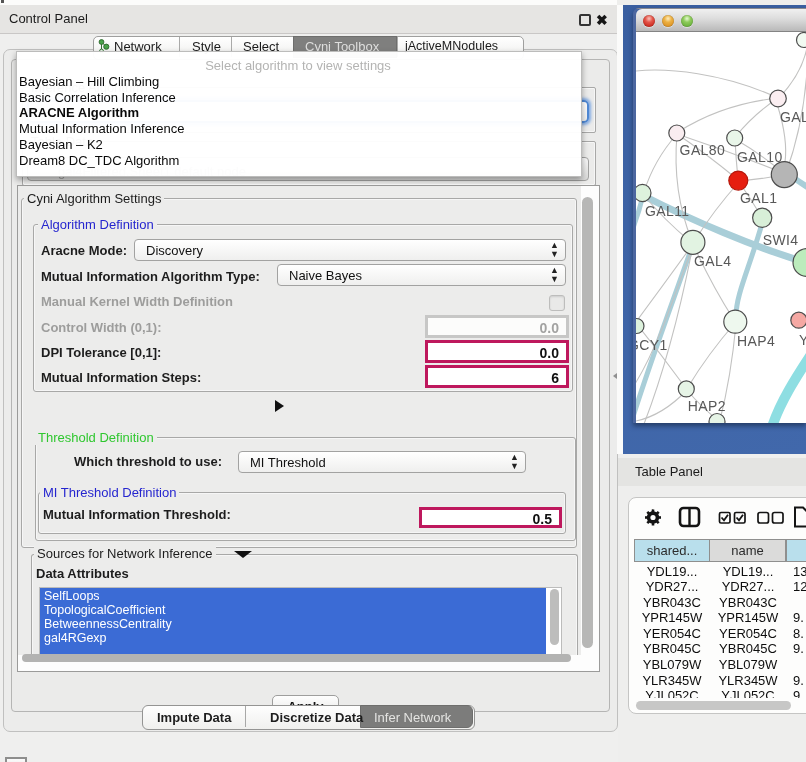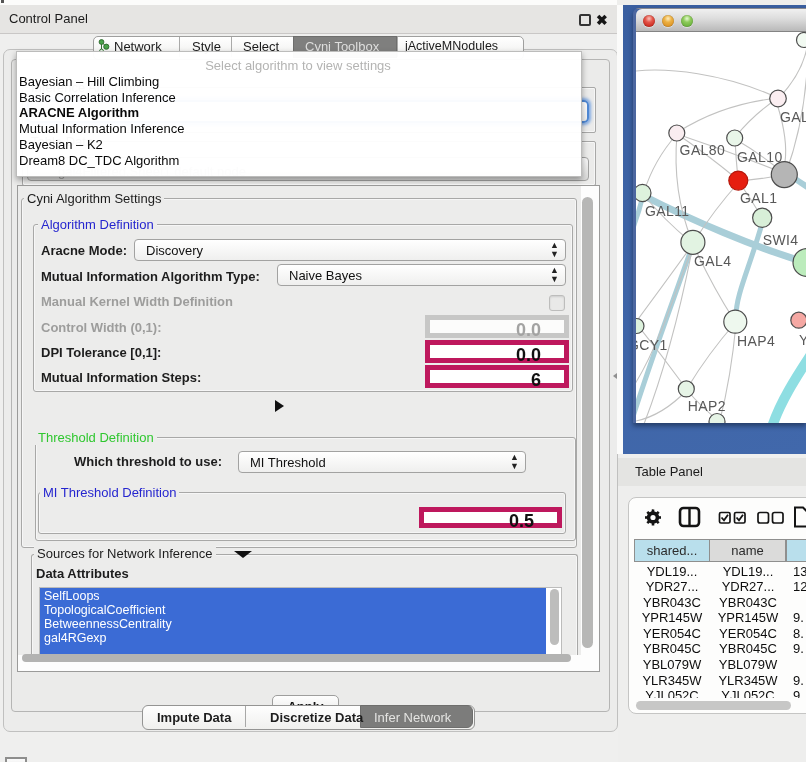--- a/index.html
+++ b/index.html
@@ -2,23 +2,23 @@
 <html><head>
 <meta charset="utf-8">
 <style>
   html,body{margin:0;padding:0;}
   body{width:806px;height:762px;position:relative;overflow:hidden;
        font-family:"Liberation Sans",sans-serif;background:#efefee;}
   .abs{position:absolute;}
   .lbl{font-size:13px;color:#1d1d1d;font-weight:bold;white-space:nowrap;}
   .plain{font-weight:normal;}
   .gray{color:#9d9d9c;}
-  .field{position:absolute;background:#fff;border:5px solid #be185d;
-         font-size:18px;font-weight:600;color:#111;text-align:right;
-         padding-right:23px;box-sizing:border-box;}
+  .field{position:absolute;background:#fff;border:3px solid #be185d;
+         font-size:14px;font-weight:600;color:#111;text-align:right;
+         padding-right:7px;box-sizing:border-box;}
   .combo{position:absolute;background:linear-gradient(#ffffff,#efefee);
          border:1px solid #a2a2a1;border-radius:4px;box-sizing:border-box;
          font-size:13px;color:#111;}
   .combo .ct{position:absolute;left:11px;top:3px;}
   .combo .arr{position:absolute;right:6px;top:1px;font-size:9px;color:#222;line-height:9px;}
   .gbox{position:absolute;border:1px solid #a8a8a7;border-radius:3px;
         box-shadow:inset 0 0 0 1px rgba(255,255,255,.55);}
   .gtitle{position:absolute;font-size:13px;background:#ececeb;padding:0 3px;white-space:nowrap;}
   .tl{width:12px;height:12px;border-radius:50%;box-shadow:inset 0 0 1px rgba(0,0,0,.4),0 1px 1px rgba(255,255,255,.5);}
 </style>
@@ -101,20 +101,21 @@
     <div class="gbox" style="left:17px;top:251px;width:539px;height:102px;"></div>
     <div class="gtitle" style="left:17px;top:244px;color:#2fc72f;">Threshold Definition</div>
     <div class="lbl" style="position:absolute;left:56px;top:268px;">Which threshold to use:</div>
     <div class="combo" style="left:220px;top:265px;width:288px;height:22px;">
       <span class="ct">MI Threshold</span>
         <span class="arr">▲<br>▼</span>
     </div>
 
     <div class="gbox" style="left:20px;top:306px;width:526px;height:40px;"></div>
     <div class="gtitle" style="left:22px;top:299px;color:#2525cf;">MI Threshold Definition</div>
+    <div class="lbl" style="position:absolute;left:25px;top:321px;">Mutual Information Threshold:</div>
     <div class="field" style="left:401px;top:321px;width:143px;height:21px;line-height:19px;">0.5</div>
 
     <div class="gbox" style="left:13px;top:368px;width:545px;height:110px;border-bottom:none;"></div>
     <div class="gtitle plain" style="left:16px;top:360px;color:#1d1d1d;">Sources for Network Inference</div>
     <div class="abs" style="left:216px;top:365px;width:0;height:0;border-top:7px solid #111;border-left:9px solid transparent;border-right:9px solid transparent;"></div>
     <div class="lbl" style="position:absolute;left:18px;top:380px;">Data Attributes</div>
 
     <div class="abs" style="left:21px;top:401px;width:521px;height:68px;background:#fff;border:1px solid #bcbcbb;border-bottom:none;">
       <div style="position:absolute;left:0;top:0;width:506px;height:68px;background:#3b6bd5;color:#fff;font-size:12.5px;line-height:14px;padding:1px 0 0 4px;box-sizing:border-box;">
         SelfLoops<br>TopologicalCoefficient<br>BetweennessCentrality<br>gal4RGexp

